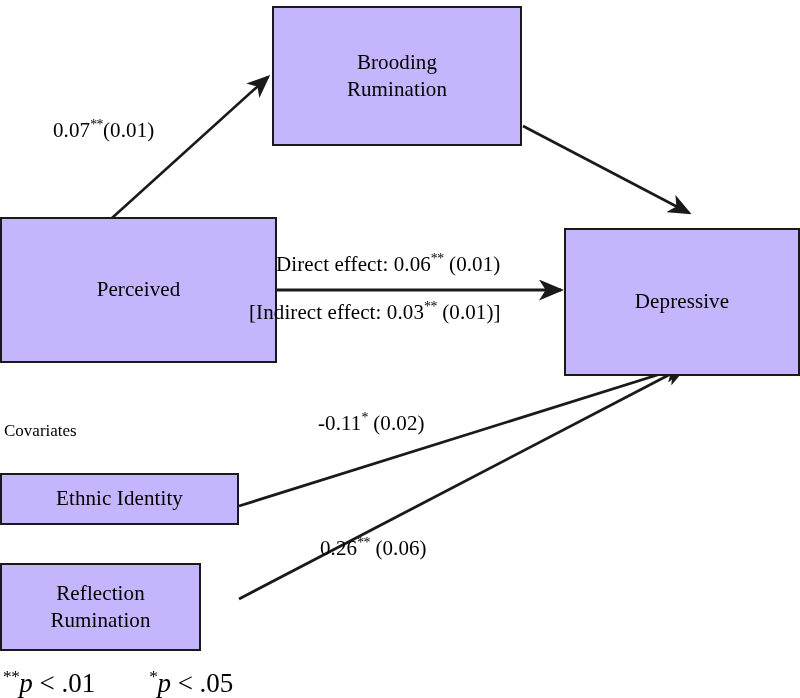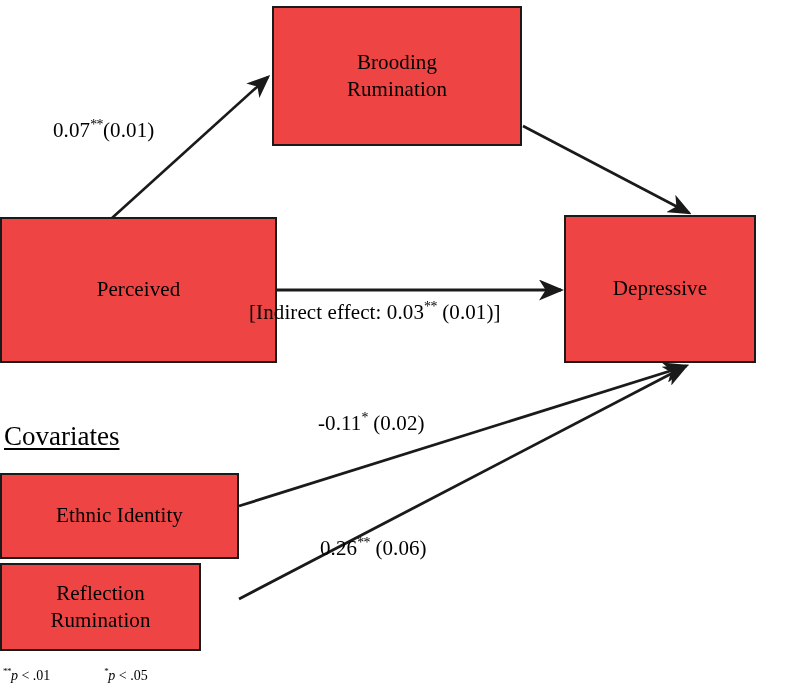--- a/index.html
+++ b/index.html
@@ -21,21 +21,21 @@
     left: 0;
     top: 0;
     width: 800px;
     height: 698px;
     pointer-events: none;
   }
   .node {
     position: absolute;
     box-sizing: border-box;
     border: 2px solid #1a1a1a;
-    background: #ef4444;
+    background: #c4b5fd;
     display: flex;
     flex-direction: column;
     align-items: center;
     justify-content: center;
     text-align: center;
     font-size: 21px;
     line-height: 1.30;
     letter-spacing: 0.1px;
   }
   .node .ln { display: block; white-space: nowrap; }
@@ -46,28 +46,27 @@
     letter-spacing: 0.1px;
   }
   .lbl sup {
     font-size: 0.66em;
     vertical-align: super;
     line-height: 0;
     letter-spacing: -0.5px;
   }
   #covariates-heading {
     position: absolute;
-    font-size: 27px;
+    font-size: 17px;
     white-space: nowrap;
-    text-decoration: underline;
     text-underline-offset: 3px;
   }
   #footnote {
     position: absolute;
-    font-size: 14px;
+    font-size: 27px;
     white-space: nowrap;
   }
   #footnote .star {
     font-size: 0.64em;
     vertical-align: super;
     line-height: 0;
     letter-spacing: -0.5px;
   }
   #footnote .em { font-style: italic; }
   #footnote .gap { display: inline-block; width: 54px; }
@@ -97,38 +96,42 @@
 
   <div class="node" id="node-brooding" style="left:272px; top:6px; width:250px; height:140px;">
     <span class="ln">Brooding</span>
     <span class="ln">Rumination</span>
   </div>
 
   <div class="node" id="node-perceived" style="left:0px; top:217px; width:277px; height:146px;">
     <span class="ln">Perceived</span>
   </div>
 
-  <div class="node" id="node-depressive" style="left:564px; top:215px; width:192px; height:148px;">
+  <div class="node" id="node-depressive" style="left:564px; top:228px; width:236px; height:148px;">
     <span class="ln">Depressive</span>
   </div>
 
-  <div class="node" id="node-ethnic" style="left:0px; top:473px; width:239px; height:86px;">
+  <div class="node" id="node-ethnic" style="left:0px; top:473px; width:239px; height:52px;">
     <span class="ln">Ethnic Identity</span>
   </div>
 
   <div class="node" id="node-reflection" style="left:0px; top:563px; width:201px; height:88px;">
     <span class="ln">Reflection</span>
     <span class="ln">Rumination</span>
   </div>
 
   <div class="lbl" style="left:43px; top:118px;margin-left:10px;">
     <span>0.07</span><sup>**</sup><span>(0.01)</span>
   </div>
 
 
+  <div class="lbl" style="left:276px; top:252px;">
+    <span>Direct effect: 0.06</span><sup>**</sup>
+    <span>(0.01)</span>
+  </div>
 
   <div class="lbl" style="left:249px; top:300px;text-align:center;">
     <span>[Indirect effect: 0.03</span><sup>**</sup>
     <span>(0.01)]</span>
   </div>
 
   <div class="lbl" style="left:318px; top:411px;">
     <span>-0.11</span><sup>*</sup>
     <span>(0.02)</span>
   </div>

